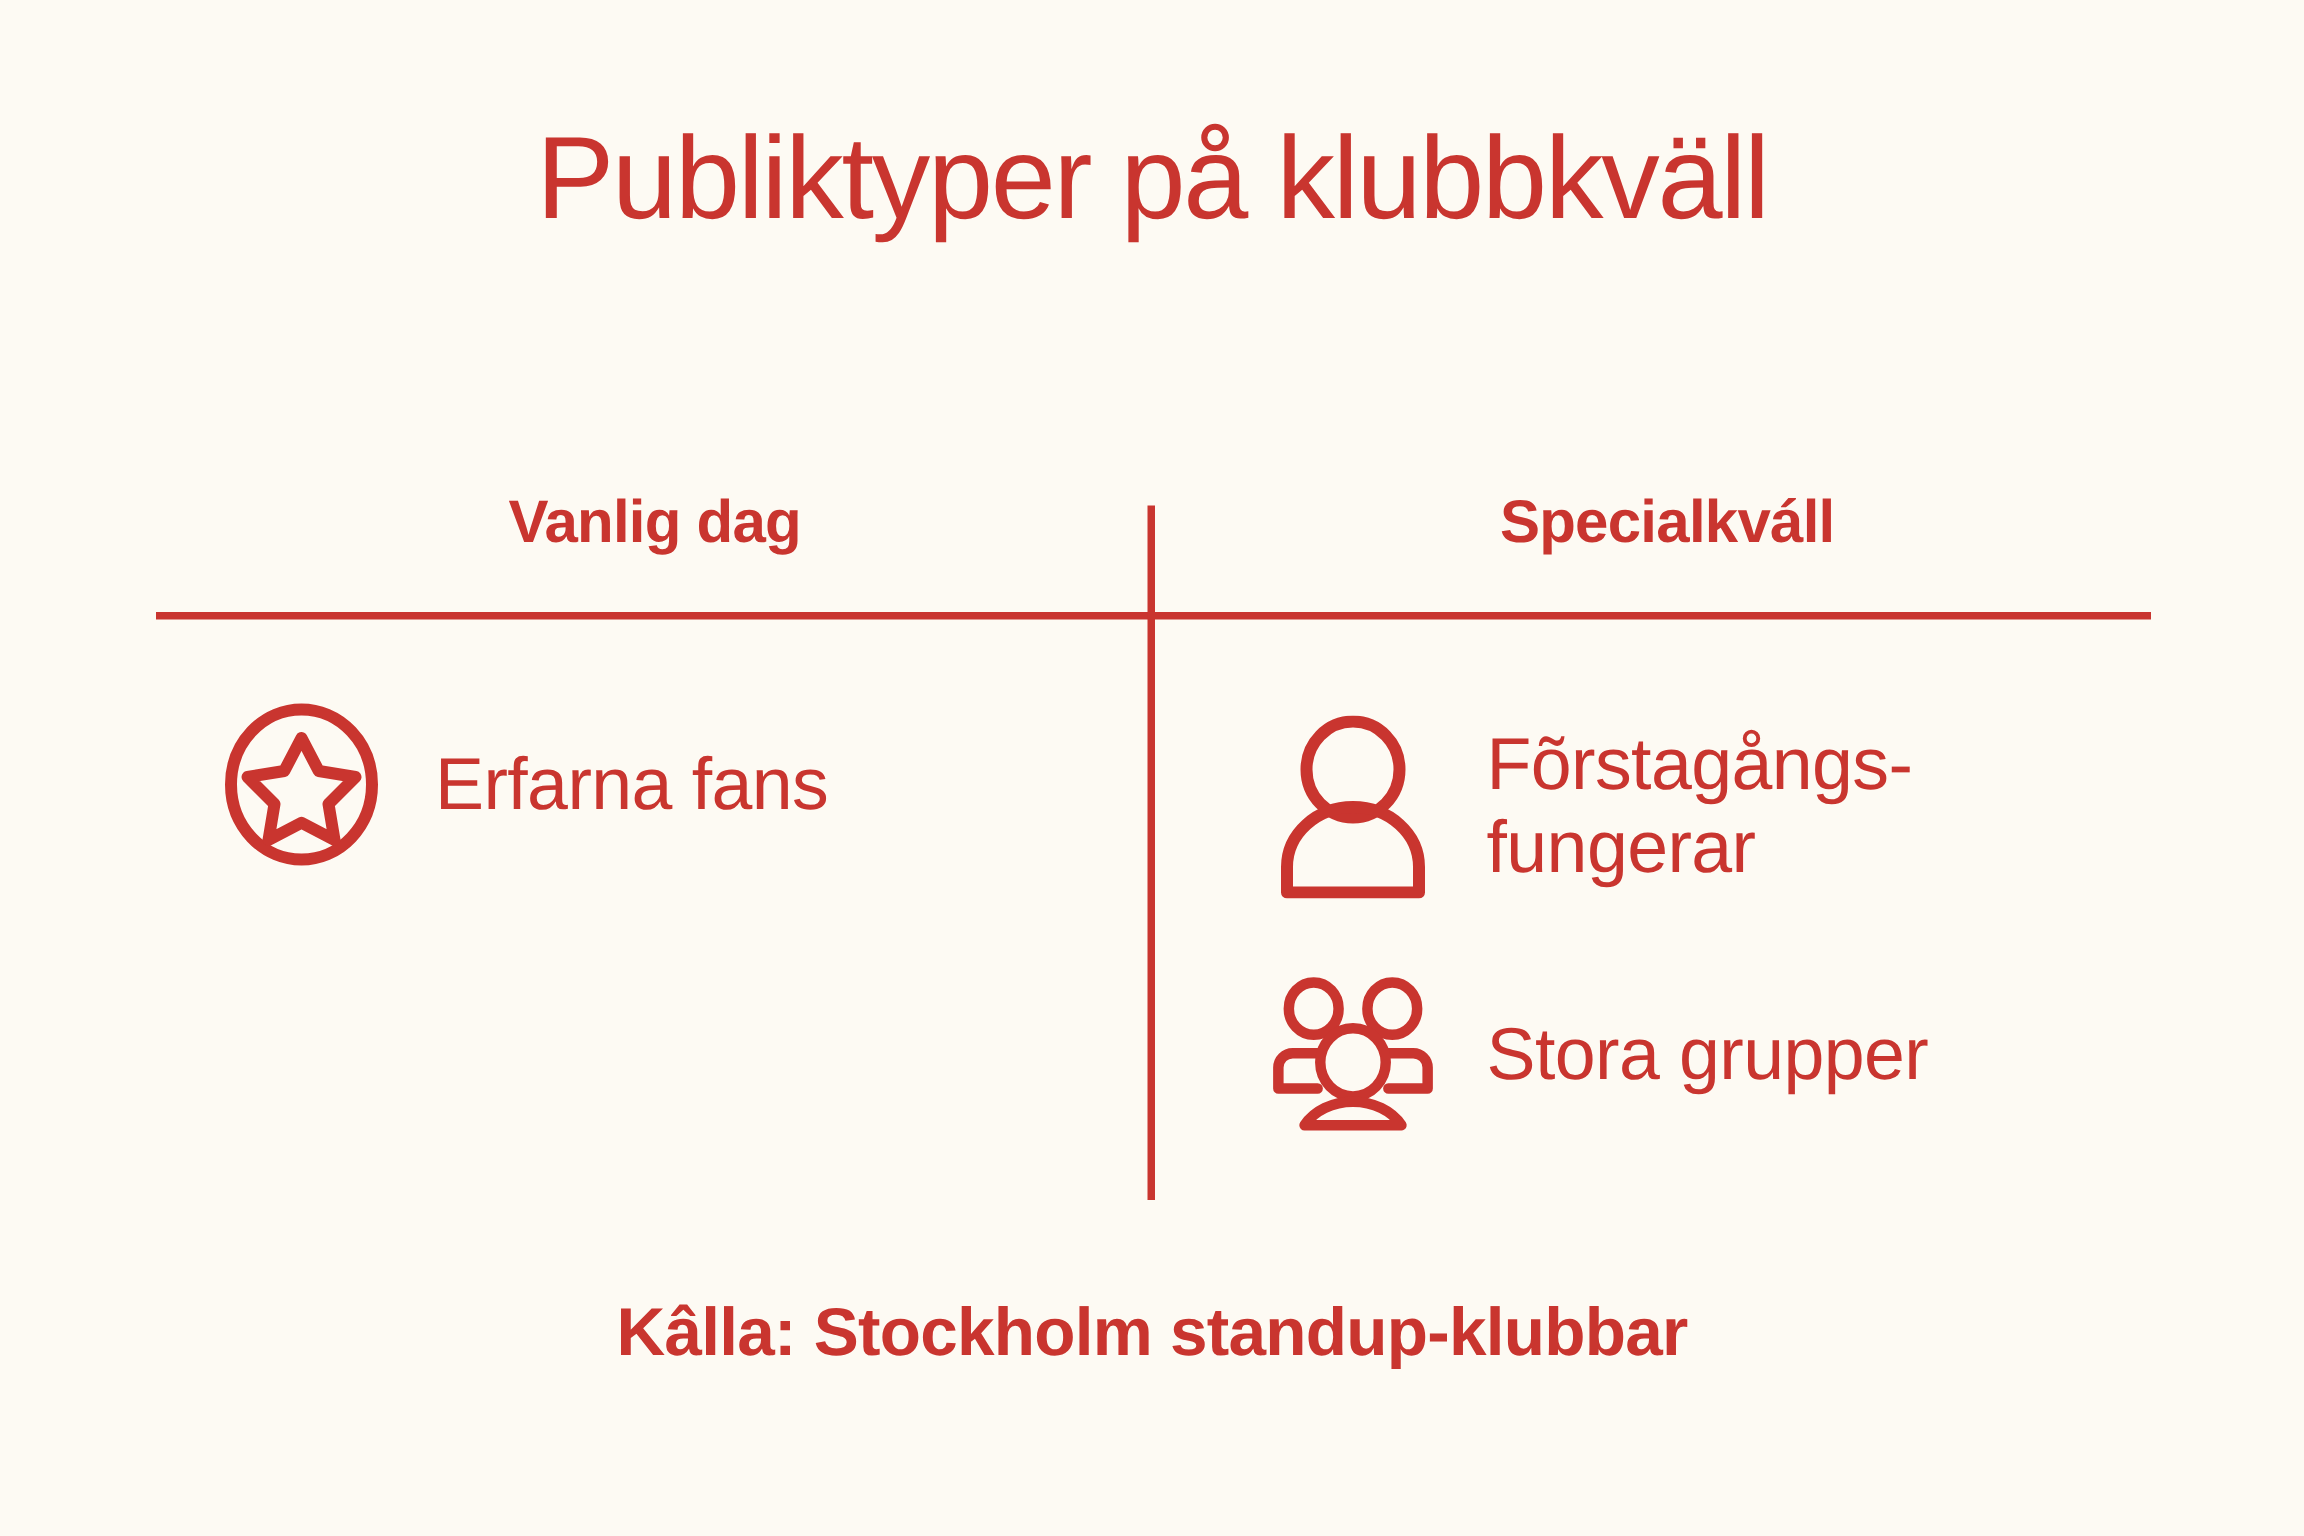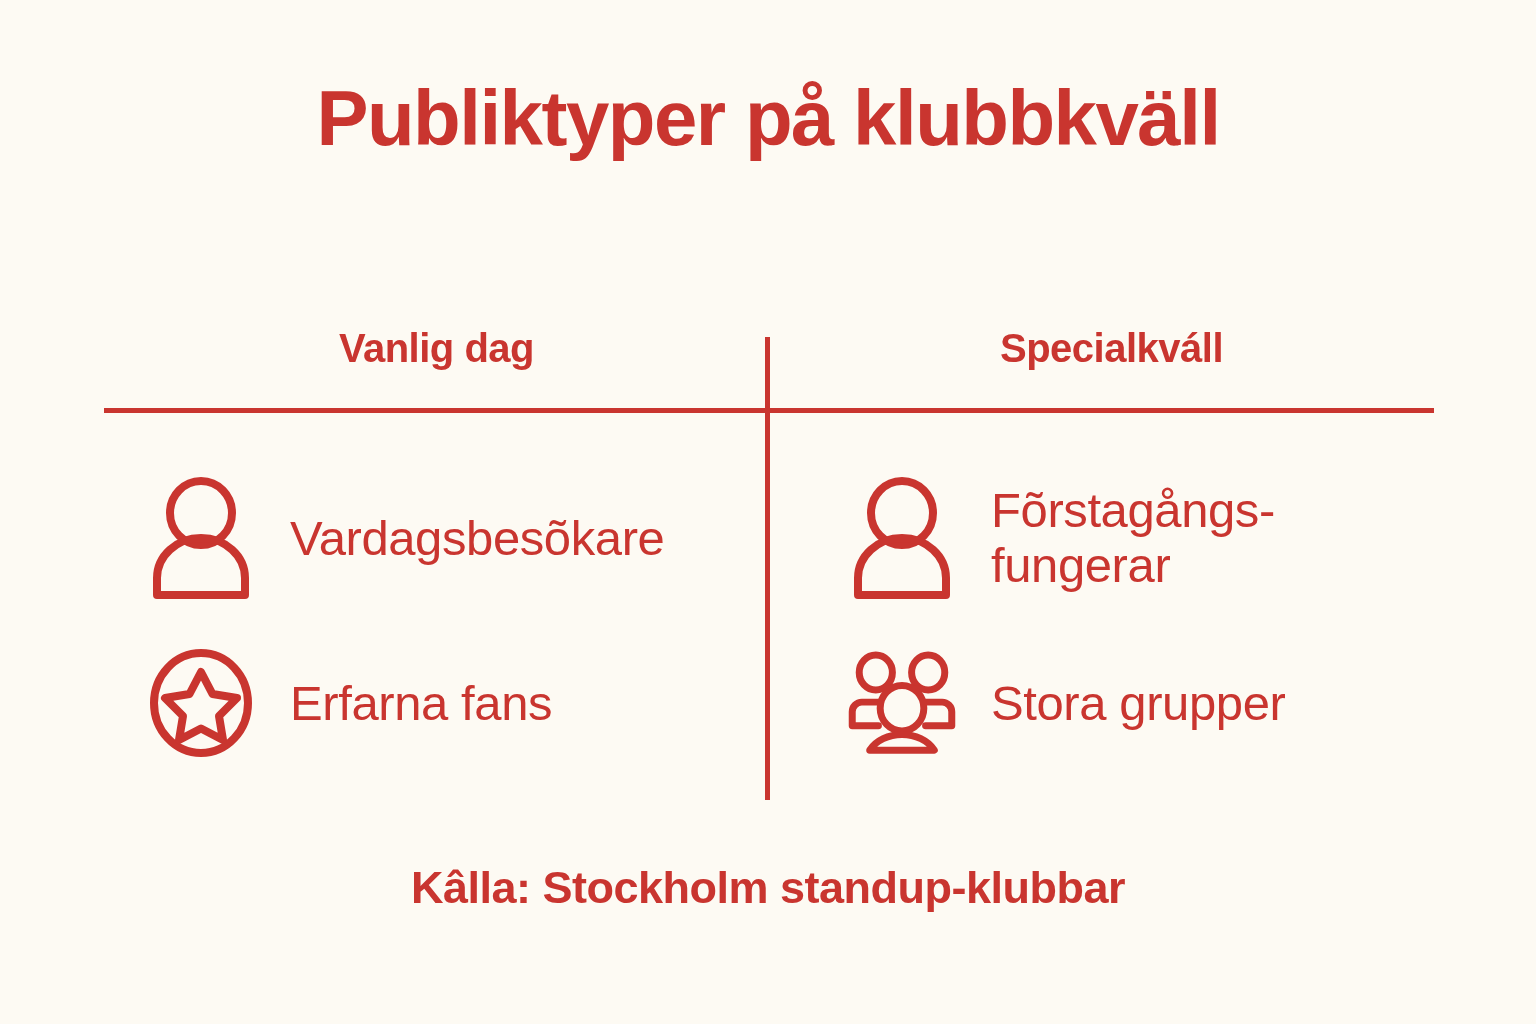--- a/index.html
+++ b/index.html
@@ -24,21 +24,21 @@
   
   .header {
     position: absolute;
     left: 0;
     top: 78px;
     width: 100%;
     text-align: center;
   }
   .title {
     font-size: 78px;
-    font-weight: 700;
+    font-weight: 400;
     color: #c9352f;
     letter-spacing: -1.5px;
     line-height: 1.04;
     margin: 0;
   }
   .subtitle {
     font-size: 50px;
     font-weight: 400;
     color: #c9352f;
     letter-spacing: -0.6px;
@@ -156,29 +156,20 @@
     <div class="col-head right">Specialkváll</div>
   </div>
 
   <div class="hrule"></div>
   <div class="vrule"></div>
 
   <div class="columns">
 
     <div class="column left">
 
-      <div class="item first">
-        <span class="icon">
-          <svg width="104" height="122" viewBox="0 0 104 122" fill="none" stroke="#c9352f" stroke-width="8" stroke-linecap="round" stroke-linejoin="round">
-            <ellipse cx="52" cy="36" rx="31" ry="32"></ellipse>
-            <path d="M8 118 L8 101 A44 40 0 0 1 96 101 L96 118 Z"></path>
-          </svg>
-        </span>
-        <span class="item-label">Vardagsbesõkare</span>
-      </div>
 
       <div class="item second">
         <span class="icon">
           <svg width="104" height="110" viewBox="0 0 104 110" fill="none" stroke="#c9352f" stroke-width="8" stroke-linecap="round" stroke-linejoin="round">
             <ellipse cx="52" cy="55" rx="47" ry="50"></ellipse>
             <path d="M52 24 L63.5 46 L88 50 L70 68 L74 92 L52 80.5 L30 92 L34 68 L16 50 L40.5 46 Z"></path>
           </svg>
         </span>
         <span class="item-label">Erfarna fans</span>
       </div>

